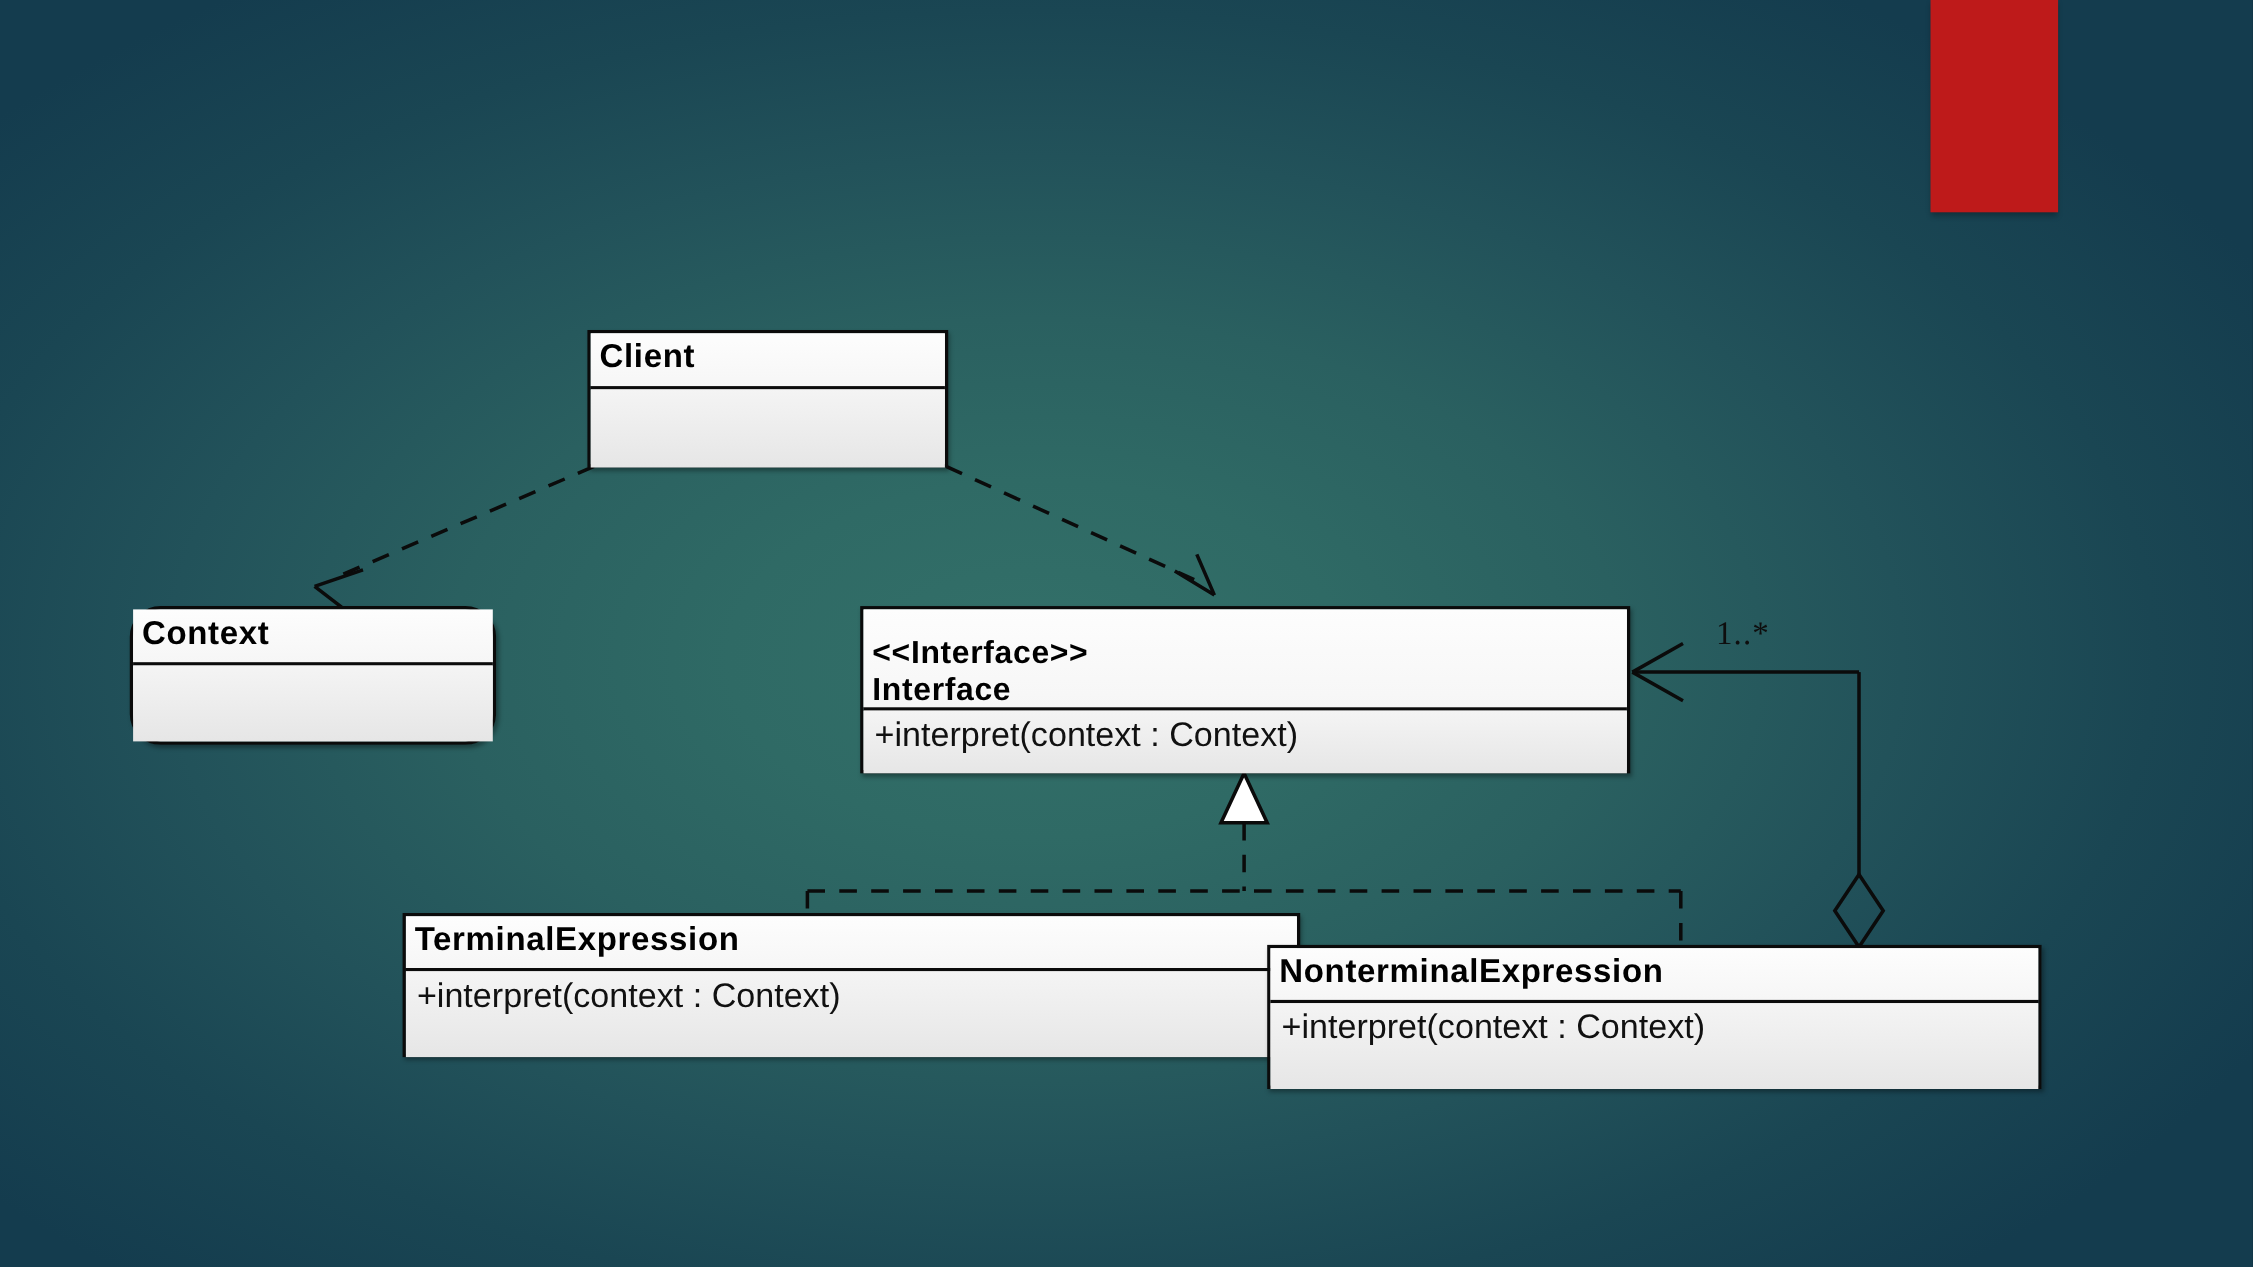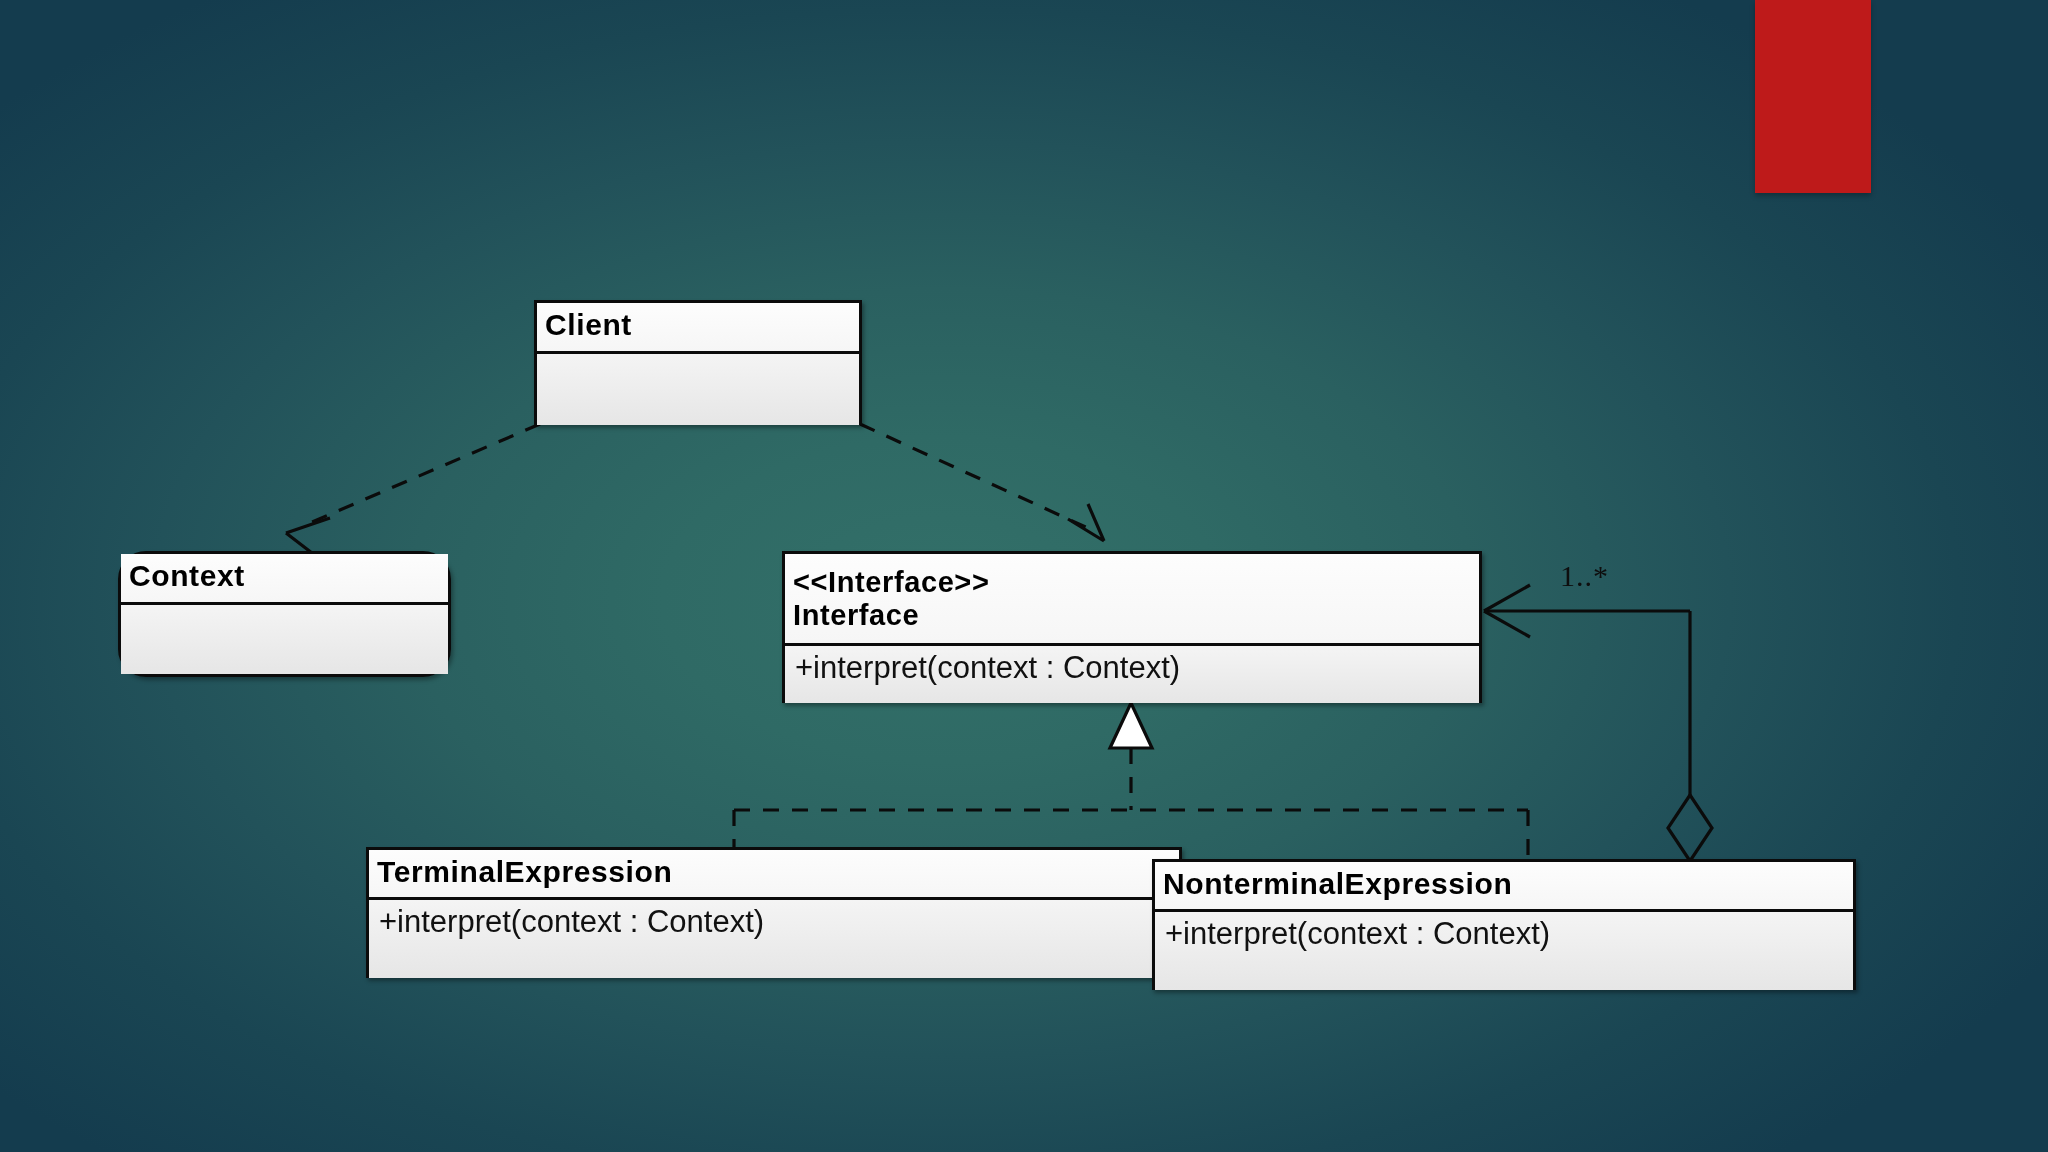--- a/index.html
+++ b/index.html
@@ -95,24 +95,24 @@
   
   #box-client       { left: 534px;  top: 300px;  width: 328px;  height: 125px; }
   #box-client .uml-head { font-size: 30px; height: 51px; }
   #box-client .uml-body { height: 71px; }
 
   #box-context      { left: 118px;  top: 551px;  width: 333px;  height: 126px; border-radius: 28px; }
   #box-context .uml-head { font-size: 30px; height: 51px; }
   #box-context .uml-body { height: 69px; }
 
   #box-expression   { left: 782px;  top: 551px;  width: 700px;  height: 152px; }
-  #box-expression .uml-head { font-size: 29px; height: 92px; line-height: 1.15; padding-top: 12px; }
+  #box-expression .uml-head { font-size: 29px; height: 92px; line-height: 1.15; padding-top: 24px; }
   #box-expression .uml-body { font-size: 31px; height: 57px; text-align: left; padding-left: 10px; }
 
-  #box-terminal     { left: 366px;  top: 847px;  width: 816px;  height: 131px; }
+  #box-terminal     { left: 366px;  top: 830px;  width: 816px;  height: 131px; }
   #box-terminal .uml-head { font-size: 30px; height: 50px; }
   #box-terminal .uml-body { font-size: 31px; height: 78px; text-align: left; padding-left: 10px; }
 
   #box-nonterminal  { left: 1152px; top: 859px;  width: 704px;  height: 131px; }
   #box-nonterminal .uml-head { font-size: 30px; height: 50px; }
   #box-nonterminal .uml-body { font-size: 31px; height: 78px; text-align: left; padding-left: 10px; }
 
   
   #label-multiplicity {
     position: absolute;

